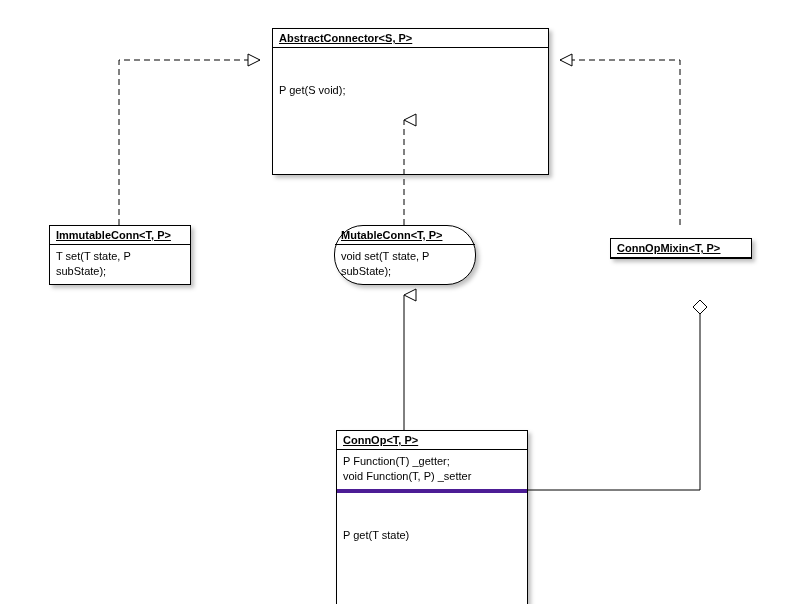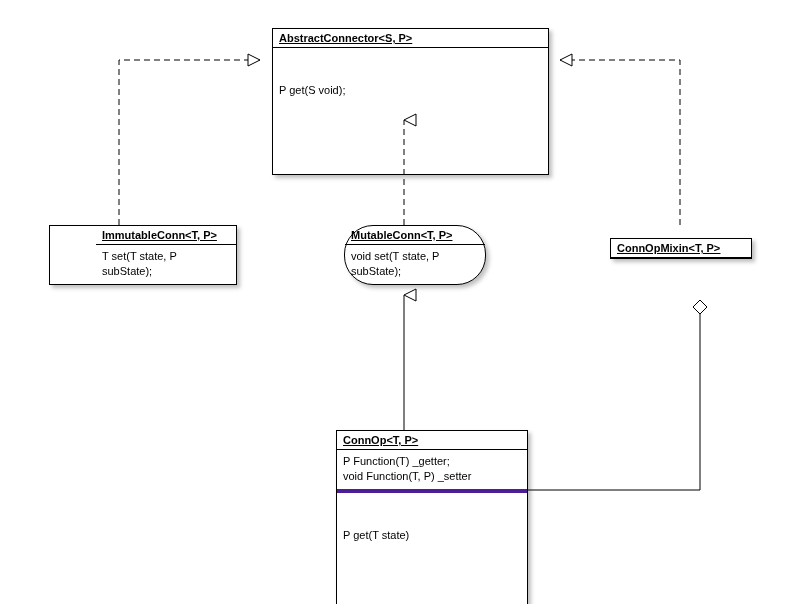--- a/index.html
+++ b/index.html
@@ -55,27 +55,27 @@
 <div class="canvas">
 
   <div class="uml" style="left:272px; top:28px; width:275px;">
     <div class="title">AbstractConnector&lt;S, P&gt;</div>
     <div class="section" style="min-height:50px;">
       <div>P get(S void);</div>
       <div style="height:10px;"></div>
     </div>
   </div>
 
-  <div class="uml" style="left:49px; top:225px; width:140px;padding-left:46px;">
+  <div class="uml" style="left:49px; top:225px; width:140px;">
     <div class="title">ImmutableConn&lt;T, P&gt;</div>
     <div class="section">T set(T state, P
 subState);</div>
   </div>
 
-  <div class="uml" style="left:344px; top:225px; width:140px;border-radius:29px;">
+  <div class="uml" style="left:334px; top:225px; width:140px;border-radius:29px;">
     <div class="title">MutableConn&lt;T, P&gt;</div>
     <div class="section">void set(T state, P
 subState);</div>
   </div>
 
   <div class="uml" style="left:610px; top:238px; width:140px;text-decoration:underline;">
     <div class="title">ConnOpMixin&lt;T, P&gt;</div>
   </div>
 
   <div class="uml" style="left:336px; top:430px; width:190px;">

